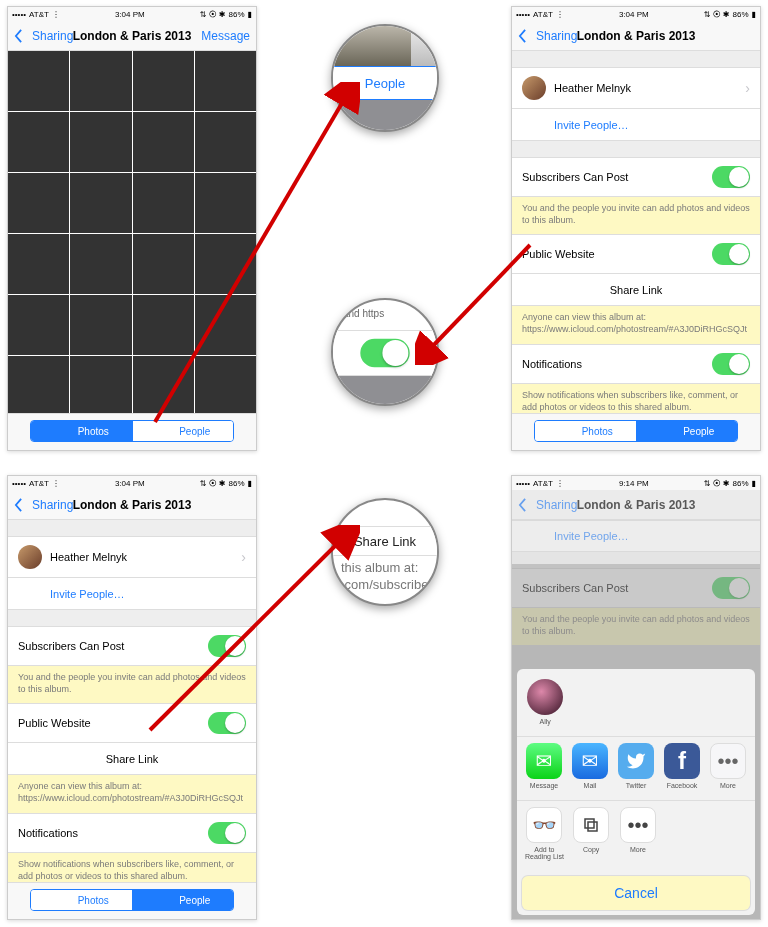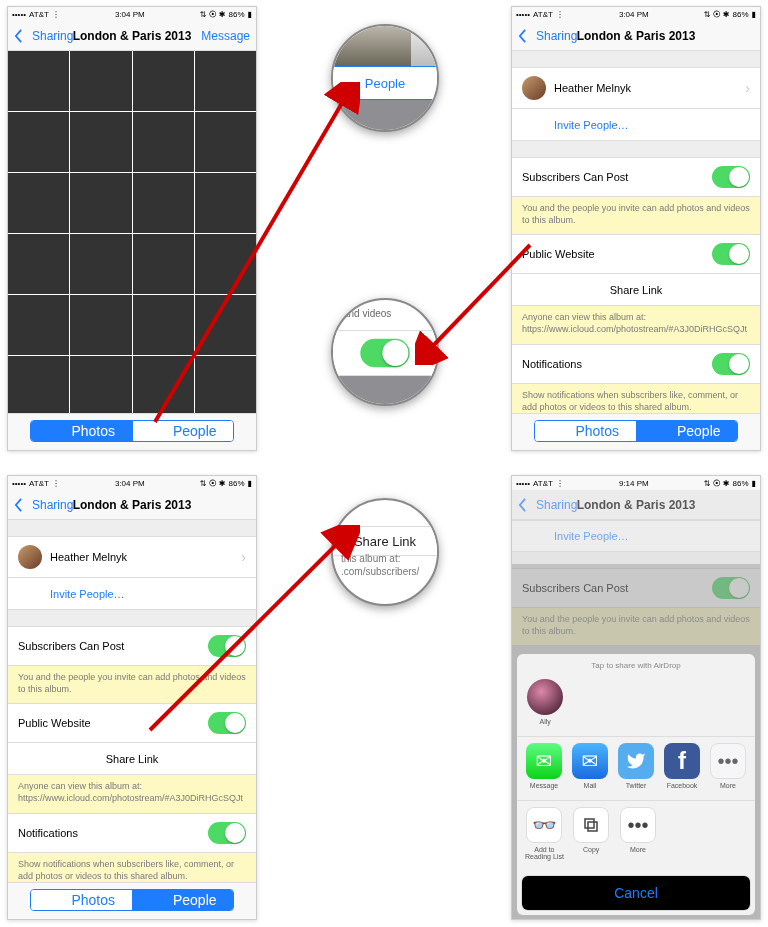--- a/index.html
+++ b/index.html
@@ -75,21 +75,21 @@
     border: 1px solid #1E7CFE;
     border-radius: 4px;
     overflow: hidden;
     height: 22px;
   }
   .seg > div {
     flex: 1;
     display: flex;
     align-items: center;
     justify-content: center;
-    font-size: 14px;
+    font-size: 10px;
     color: #1E7CFE;
     background: #fff;
     padding-left: 24px;
   }
   .seg > div.active { background: #1E7CFE; color: #fff; }
   .seg > div + div { border-left: 1px solid #1E7CFE; }
 
   
   .photo-grid {
     display: grid;
@@ -158,21 +158,21 @@
   .share-row.last { border-bottom:none; }
   .share-item { flex:1; display:flex; flex-direction:column; align-items:center; gap:3px; font-size:7px; color:#555; text-align:center; line-height:1.1; }
   .share-icon { width:36px; height:36px; border-radius:8px; display:flex; align-items:center; justify-content:center; color:#fff; font-size:20px; }
   .share-icon.round { border-radius:50%; }
   .bg-msg{background:linear-gradient(#5efc82,#0bd318)} .bg-mail{background:linear-gradient(#4ab5ff,#1a6be0)}
   .bg-tw{background:#55acee} .bg-fb{background:#3b5998}
   .bg-more{background:#f6f6f8;border:1px solid #ddd;color:#666}
   .bg-white{background:#fff;border:1px solid #ddd;color:#444}
   .bg-ally{background:radial-gradient(circle at 40% 35%,#d8a,#312)}
   .cancel-btn {
-    margin:5px; background:#000000; border-radius:6px; height:34px;
+    margin:5px; background:#fef9c3; border-radius:6px; height:34px;
     display:flex; align-items:center; justify-content:center;
     color:#1E7CFE; font-size:14px; font-weight:500;
     box-shadow:0 0 0 1px #ddd;
   }
 
   
   .mag {
     position:absolute;
     border-radius:50%;
     border:2px solid #888;
@@ -407,21 +407,20 @@
     </div>
     <div class="group-gap" style="opacity:.55"></div>
     <div class="cell" style="opacity:.55">
       <span class="label">Subscribers Can Post</span>
       <div class="toggle"></div>
     </div>
     <div class="footer-text" style="opacity:.55">You and the people you invite can add photos and videos to this album.</div>
 
     <div class="sheet-backdrop"></div>
     <div class="share-sheet">
-      <div class="share-title">Tap to share with AirDrop</div>
       <div class="share-row">
         <div class="share-item">
           <div class="share-icon round bg-ally"></div>
           <span>Ally</span>
         </div>
         <div style="flex:4"></div>
       </div>
       <div class="share-row">
         <div class="share-item">
             <div class="share-icon bg-msg">✉</div>
@@ -479,33 +478,33 @@
       <div class="c9" style="flex:3"></div>
         <div class="c11" style="flex:1"></div>
     </div>
     <div style="position:absolute;top:40px;left:0;right:0;height:34px;background:#fff;border-top:1px solid #1E7CFE;border-bottom:1px solid #1E7CFE;display:flex;align-items:center;justify-content:center;color:#1E7CFE;font-size:13px;">People</div>
     <div style="position:absolute;top:74px;left:0;right:0;bottom:0;background:#8f8f93"></div>
   </div>
 </div>
 
 <div class="mag" style="left:331px; top:298px; width:108px; height:108px;">
   <div class="mag-inner">
-    <div style="position:absolute;top:8px;left:10px;font-size:10px;color:#666">and videos</div>
+    <div style="position:absolute;top:8px;left:10px;font-size:10px;color:#666">and https</div>
     <div style="position:absolute;top:30px;left:0;right:0;height:46px;background:#fff;border-top:1px solid #ddd;border-bottom:1px solid #ddd;display:flex;align-items:center;justify-content:center;">
       <div class="toggle" style="transform:scale(1.3)"></div>
     </div>
     <div style="position:absolute;top:76px;left:0;right:0;bottom:0;background:#8f8f93"></div>
   </div>
 </div>
 
 <div class="mag" style="left:331px; top:498px; width:108px; height:108px;">
   <div class="mag-inner">
     <div style="position:absolute;top:4px;left:8px;font-size:10px;color:#444">te</div>
     <div style="position:absolute;top:26px;left:0;right:0;height:30px;background:#fff;border-top:1px solid #ddd;border-bottom:1px solid #ddd;display:flex;align-items:center;justify-content:center;font-size:13px;color:#222">Share Link</div>
-    <div style="position:absolute;top:52px;left:8px;right:4px;font-size:10px;color:#777;line-height:1.3">
+    <div style="position:absolute;top:60px;left:8px;right:4px;font-size:13px;color:#777;line-height:1.3">
         <div>this album at:</div>
         <div>.com/subscribers/</div>
       </div>
   </div>
 </div>
 
 <svg class="arrow" style="left:135px; top:82px; width:225px; height:355px;">
   <defs>
       <marker id="ah1" markerWidth="12" markerHeight="12" refX="2" refY="5" orient="auto">
         <path d="M0,0 L0,10 L12,5 z" fill="#d10000"></path>

